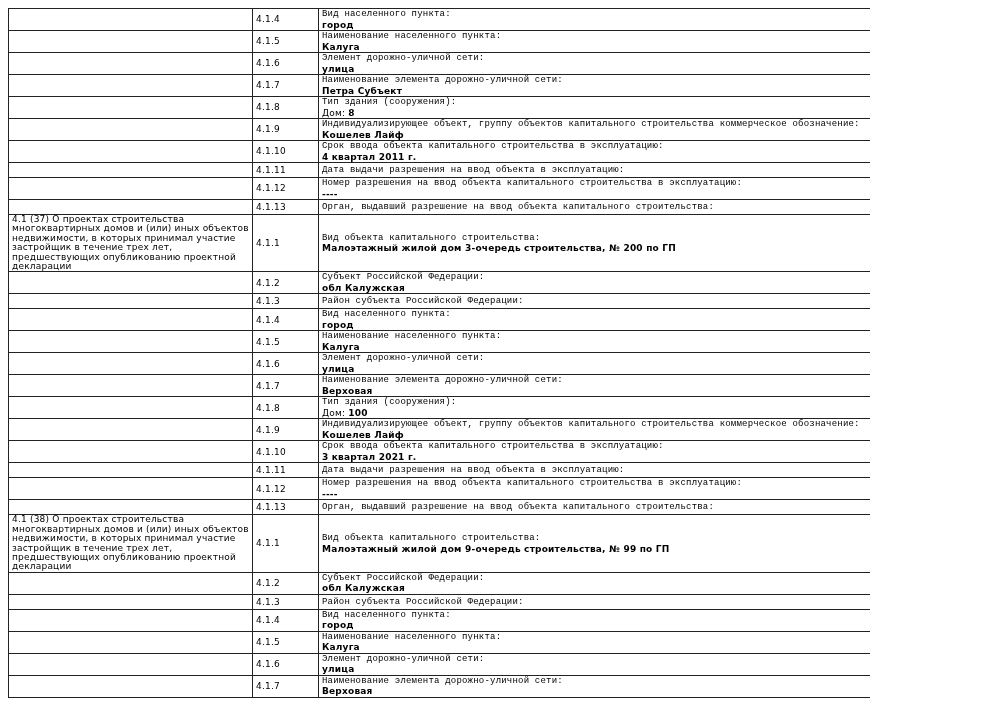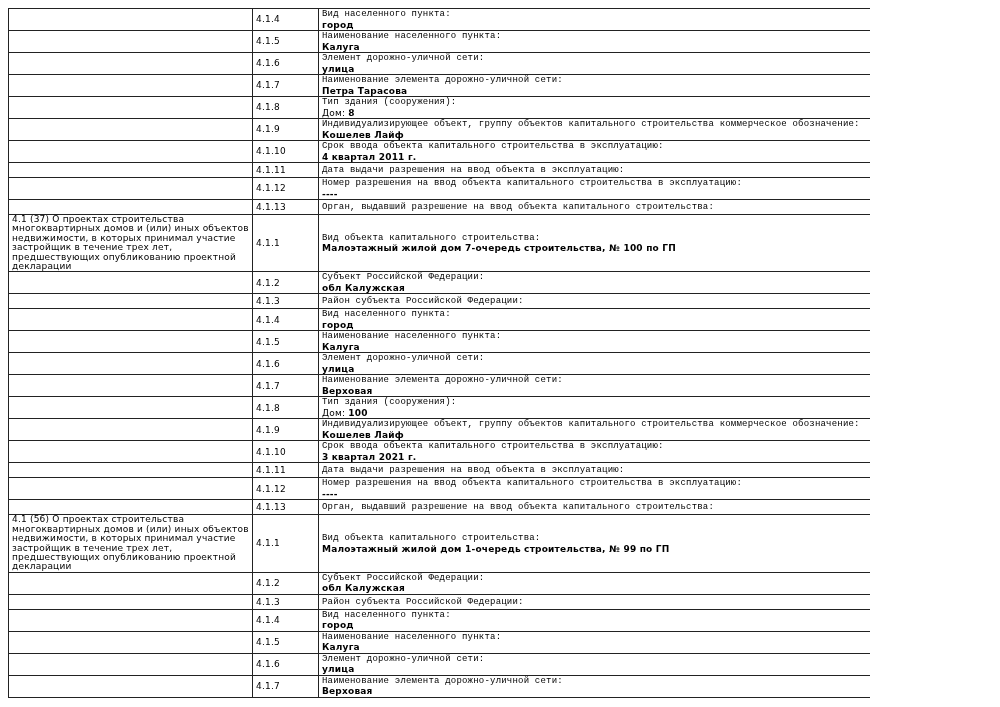--- a/index.html
+++ b/index.html
@@ -91,21 +91,21 @@
           <td class="c-content">
             <div class="lbl">Элемент дорожно-уличной сети:</div>
             <div class="val"><b>улица</b></div>
           </td>
         </tr>
         <tr class="r2">
           <td class="c-section"></td>
           <td class="c-num">4.1.7</td>
           <td class="c-content">
             <div class="lbl">Наименование элемента дорожно-уличной сети:</div>
-            <div class="val"><b>Петра Тарасова</b></div>
+            <div class="val"><b>Петра Субъект</b></div>
           </td>
         </tr>
         <tr class="r2">
           <td class="c-section"></td>
           <td class="c-num">4.1.8</td>
           <td class="c-content">
             <div class="lbl">Тип здания (сооружения):</div>
             <div class="val"><span class="pfx">Дом: </span><b>8</b></div>
           </td>
         </tr>
@@ -150,21 +150,21 @@
         <tr class="rt">
           <td class="c-section">4.1 (37) О проектах строительства
 многоквартирных домов и (или) иных объектов
 недвижимости, в которых принимал участие
 застройщик в течение трех лет,
 предшествующих опубликованию проектной
 декларации</td>
           <td class="c-num">4.1.1</td>
           <td class="c-content">
             <div class="lbl">Вид объекта капитального строительства:</div>
-            <div class="val"><b>Малоэтажный жилой дом 7-очередь строительства, № 100 по ГП</b></div>
+            <div class="val"><b>Малоэтажный жилой дом 3-очередь строительства, № 200 по ГП</b></div>
           </td>
         </tr>
         <tr class="r2">
           <td class="c-section"></td>
           <td class="c-num">4.1.2</td>
           <td class="c-content">
             <div class="lbl">Субъект Российской Федерации:</div>
             <div class="val"><b>обл Калужская</b></div>
           </td>
         </tr>
@@ -247,30 +247,30 @@
           </td>
         </tr>
         <tr class="r1">
           <td class="c-section"></td>
           <td class="c-num">4.1.13</td>
           <td class="c-content">
             <div class="lbl">Орган, выдавший разрешение на ввод объекта капитального строительства:</div>
           </td>
         </tr>
         <tr class="rt">
-          <td class="c-section">4.1 (56) О проектах строительства
+          <td class="c-section">4.1 (38) О проектах строительства
 многоквартирных домов и (или) иных объектов
 недвижимости, в которых принимал участие
 застройщик в течение трех лет,
 предшествующих опубликованию проектной
 декларации</td>
           <td class="c-num">4.1.1</td>
           <td class="c-content">
             <div class="lbl">Вид объекта капитального строительства:</div>
-            <div class="val"><b>Малоэтажный жилой дом 1-очередь строительства, № 99 по ГП</b></div>
+            <div class="val"><b>Малоэтажный жилой дом 9-очередь строительства, № 99 по ГП</b></div>
           </td>
         </tr>
         <tr class="r2">
           <td class="c-section"></td>
           <td class="c-num">4.1.2</td>
           <td class="c-content">
             <div class="lbl">Субъект Российской Федерации:</div>
             <div class="val"><b>обл Калужская</b></div>
           </td>
         </tr>

